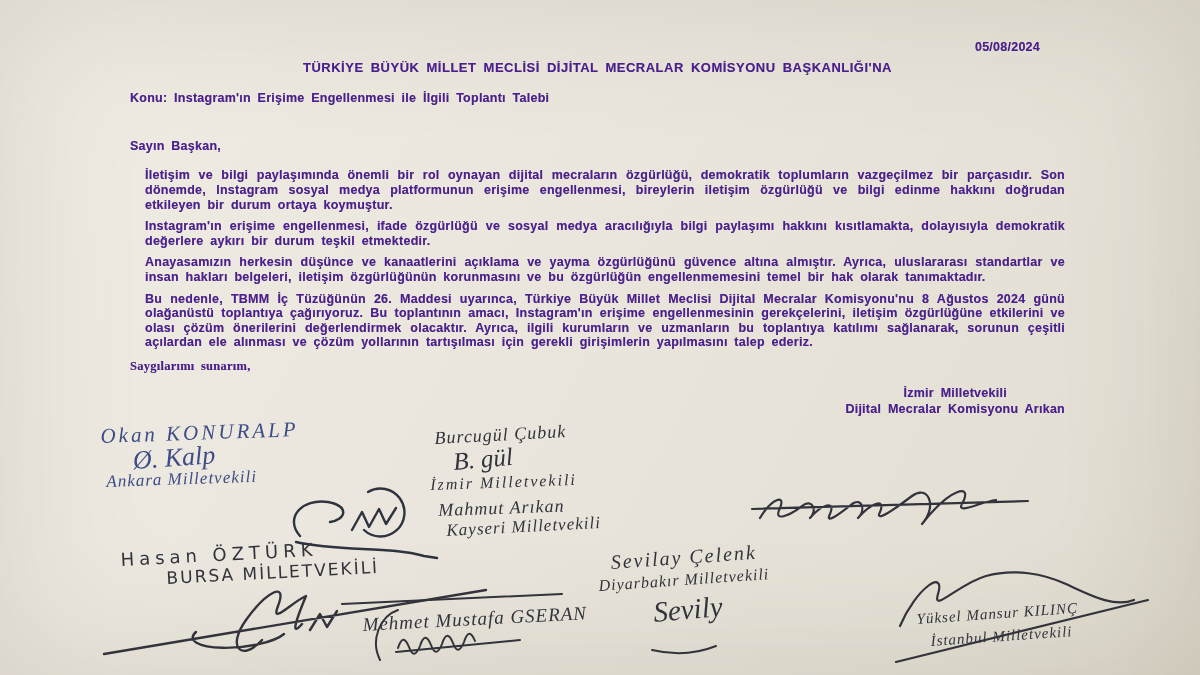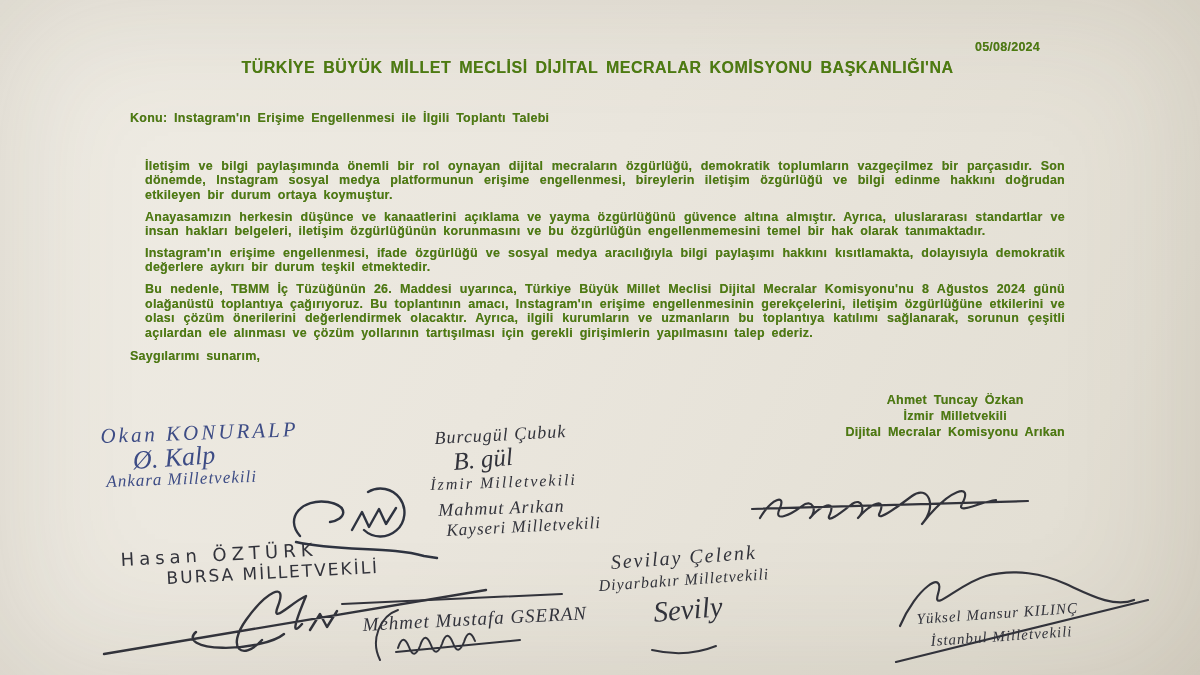--- a/index.html
+++ b/index.html
@@ -8,30 +8,30 @@
     font-family:"Liberation Sans",sans-serif;
     background:linear-gradient(118deg,#efece4 0%,#eae6dd 45%,#e3dfd4 85%,#ddd8cc 100%);
   }
   .page{
     position:relative;width:1200px;height:675px;
     box-shadow:inset 0 0 140px rgba(98,88,64,0.16);
   }
   .typed{
     position:absolute;left:0;top:0;width:1200px;
     padding:40px 135px 0 130px;box-sizing:border-box;
-    color:#4d7c0f;font-weight:700;font-size:12.5px;line-height:14.6px;
+    color:#4c1d95;font-weight:700;font-size:12.5px;line-height:14.6px;
     letter-spacing:0.25px;word-spacing:3px;
     text-shadow:0 0 0.5px rgba(70,66,58,0.55);
   }
   .date-line{text-align:right;padding-right:25px;margin-bottom:6px;}
-  .title-line{text-align:center;font-size:16px;letter-spacing:0.5px;margin-bottom:36px;}
+  .title-line{text-align:center;font-size:13px;letter-spacing:0.5px;margin-bottom:16px;}
   .subject-line{margin-bottom:33px;}
   .salutation-line{margin-bottom:15px;}
   .para{text-align:justify;margin-bottom:7px;margin-left:15px;}
-  .closing-line{margin-top:9px;margin-bottom:28px;}
+  .closing-line{margin-top:9px;margin-bottom:11px;font-family:Liberation Serif, serif;}
   .signer-block{float:right;text-align:center;font-size:12.5px;line-height:16px;margin-right:0;}
   
   .hw{
     position:absolute;white-space:nowrap;
     font-family:"Liberation Serif",serif;font-style:italic;
     color:#32333b;transform-origin:left top;
   }
   .blue{color:#3d4c85;}
   .hw-okan-name{left:100px;top:424px;font-size:21px;letter-spacing:3px;transform:rotate(-2deg);}
   .hw-okan-sig{left:132px;top:446px;font-size:26px;transform:rotate(-4deg);}
@@ -56,27 +56,27 @@
 </style>
 </head>
 <body>
 
 <div class="page">
 
   <div class="typed">
     <div class="date-line">05/08/2024</div>
     <div class="title-line">TÜRKİYE BÜYÜK MİLLET MECLİSİ DİJİTAL MECRALAR KOMİSYONU BAŞKANLIĞI'NA</div>
     <div class="subject-line">Konu: Instagram'ın Erişime Engellenmesi ile İlgili Toplantı Talebi</div>
+    <div class="salutation-line">Sayın Başkan,</div>
     <div class="para">İletişim ve bilgi paylaşımında önemli bir rol oynayan dijital mecraların özgürlüğü, demokratik toplumların vazgeçilmez bir parçasıdır. Son dönemde, Instagram sosyal medya platformunun erişime engellenmesi, bireylerin iletişim özgürlüğü ve bilgi edinme hakkını doğrudan etkileyen bir durum ortaya koymuştur.</div>
+    <div class="para">Instagram'ın erişime engellenmesi, ifade özgürlüğü ve sosyal medya aracılığıyla bilgi paylaşımı hakkını kısıtlamakta, dolayısıyla demokratik değerlere aykırı bir durum teşkil etmektedir.</div>
     <div class="para">Anayasamızın herkesin düşünce ve kanaatlerini açıklama ve yayma özgürlüğünü güvence altına almıştır. Ayrıca, uluslararası standartlar ve insan hakları belgeleri, iletişim özgürlüğünün korunmasını ve bu özgürlüğün engellenmemesini temel bir hak olarak tanımaktadır.</div>
-    <div class="para">Instagram'ın erişime engellenmesi, ifade özgürlüğü ve sosyal medya aracılığıyla bilgi paylaşımı hakkını kısıtlamakta, dolayısıyla demokratik değerlere aykırı bir durum teşkil etmektedir.</div>
     <div class="para">Bu nedenle, TBMM İç Tüzüğünün 26. Maddesi uyarınca, Türkiye Büyük Millet Meclisi Dijital Mecralar Komisyonu'nu 8 Ağustos 2024 günü olağanüstü toplantıya çağırıyoruz. Bu toplantının amacı, Instagram'ın erişime engellenmesinin gerekçelerini, iletişim özgürlüğüne etkilerini ve olası çözüm önerilerini değerlendirmek olacaktır. Ayrıca, ilgili kurumların ve uzmanların bu toplantıya katılımı sağlanarak, sorunun çeşitli açılardan ele alınması ve çözüm yollarının tartışılması için gerekli girişimlerin yapılmasını talep ederiz.</div>
     <div class="closing-line">Saygılarımı sunarım,</div>
     <div class="signer-block">
-      <div>Ahmet Tuncay Özkan</div>
       <div>İzmir Milletvekili</div>
       <div>Dijital Mecralar Komisyonu Arıkan</div>
     </div>
   </div>
 
   <svg class="scrawls" width="1200" height="675" viewBox="0 0 1200 675">
     <path class="ink-bluish" stroke-width="2.4" d="M300 536 C284 518 302 498 328 502 C350 506 346 520 330 522 M352 530 l10 -18 l7 15 l10 -18 l7 15 l10 -16 M368 492 a24 24 0 1 1 -4 38 M296 542 C340 552 390 546 424 556 L437 558"></path>
     <path class="ink-dark" stroke-width="2.2" d="M760 518 C772 498 786 494 780 508 C772 524 792 514 802 506 C812 498 818 510 810 518 C822 504 836 500 830 514 C824 526 842 512 852 504 C862 497 866 510 858 518 C872 502 886 498 880 512 C874 524 896 508 912 496 C928 484 938 506 922 524 C950 488 974 482 962 504 C956 515 980 502 996 500 M752 509 L1028 501"></path>
     <path class="ink-dark" stroke-width="2.4" d="M104 654 L486 590 M196 632 a44 13 -6 1 0 88 2 M262 640 C242 662 226 648 246 620 C266 592 288 580 278 606 C270 626 292 602 306 596 C296 620 290 638 302 624 M310 630 l10 -16 l7 13 l10 -16"></path>
     <path class="ink-dark" stroke-width="2" d="M342 604 L562 594 M398 648 q5 -16 11 -1 q5 14 11 -1 q5 -16 11 -1 q5 14 11 -1 q5 -16 11 -1 q5 14 11 -1 q5 -16 11 -1 M380 660 C370 640 380 616 398 610 M396 652 L520 640"></path>

